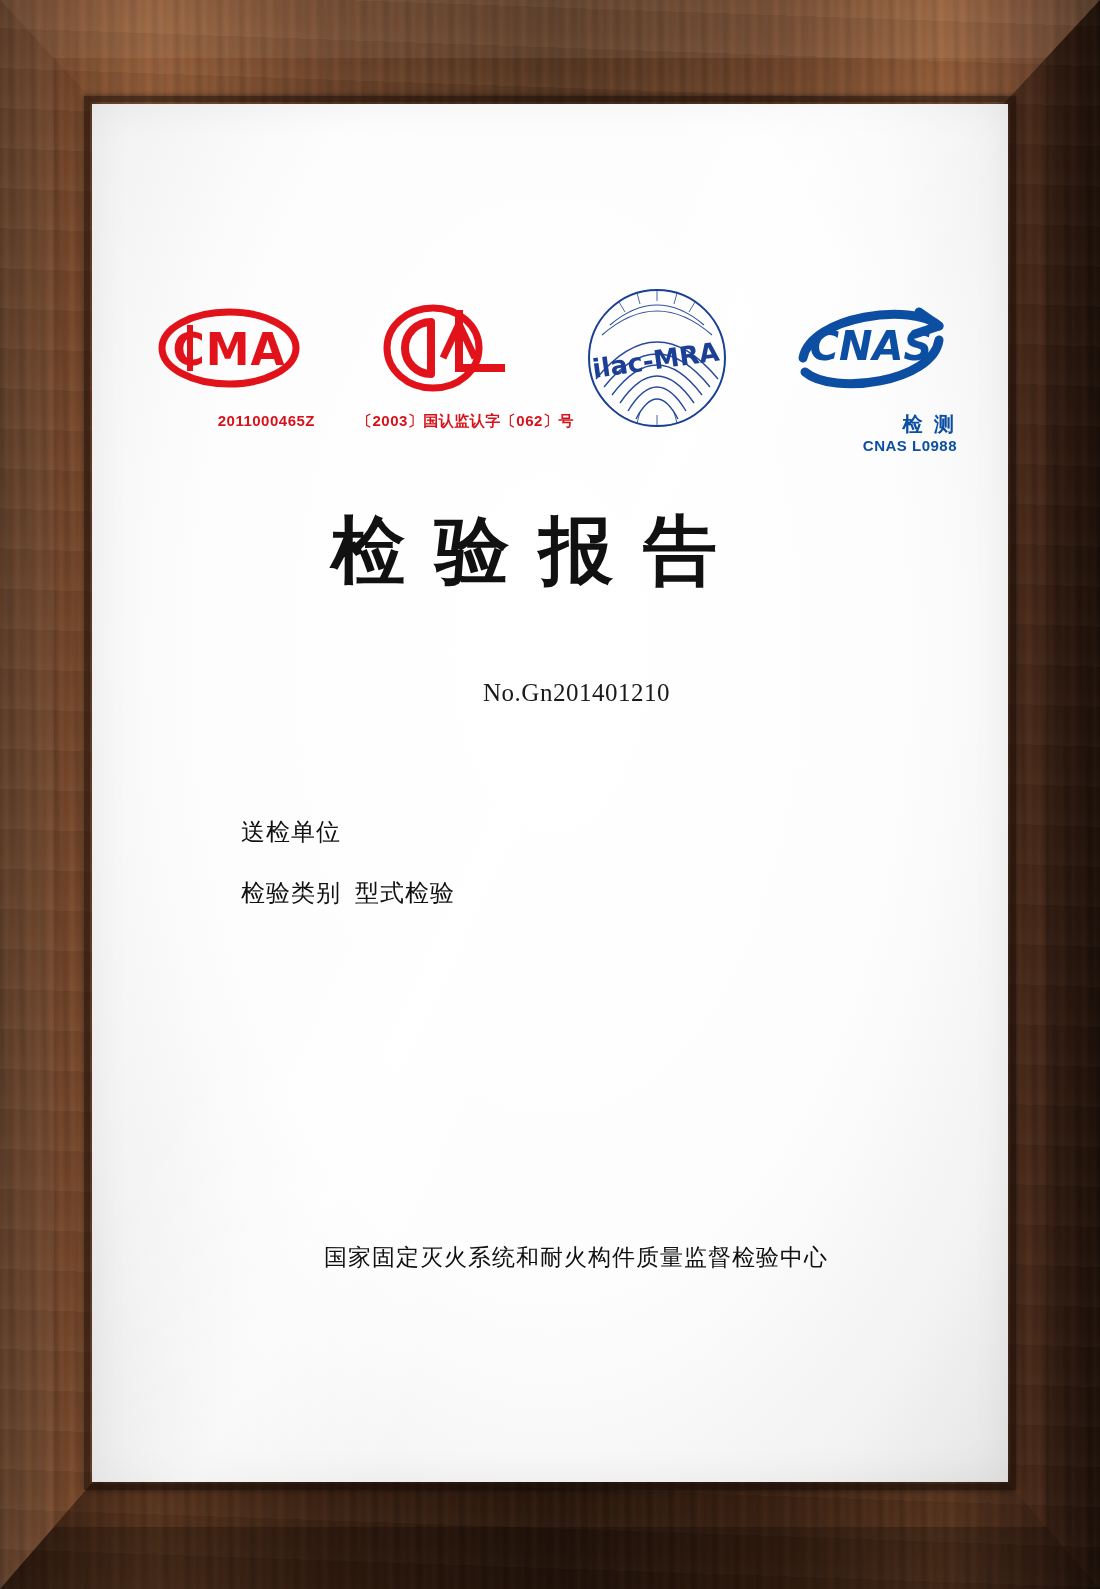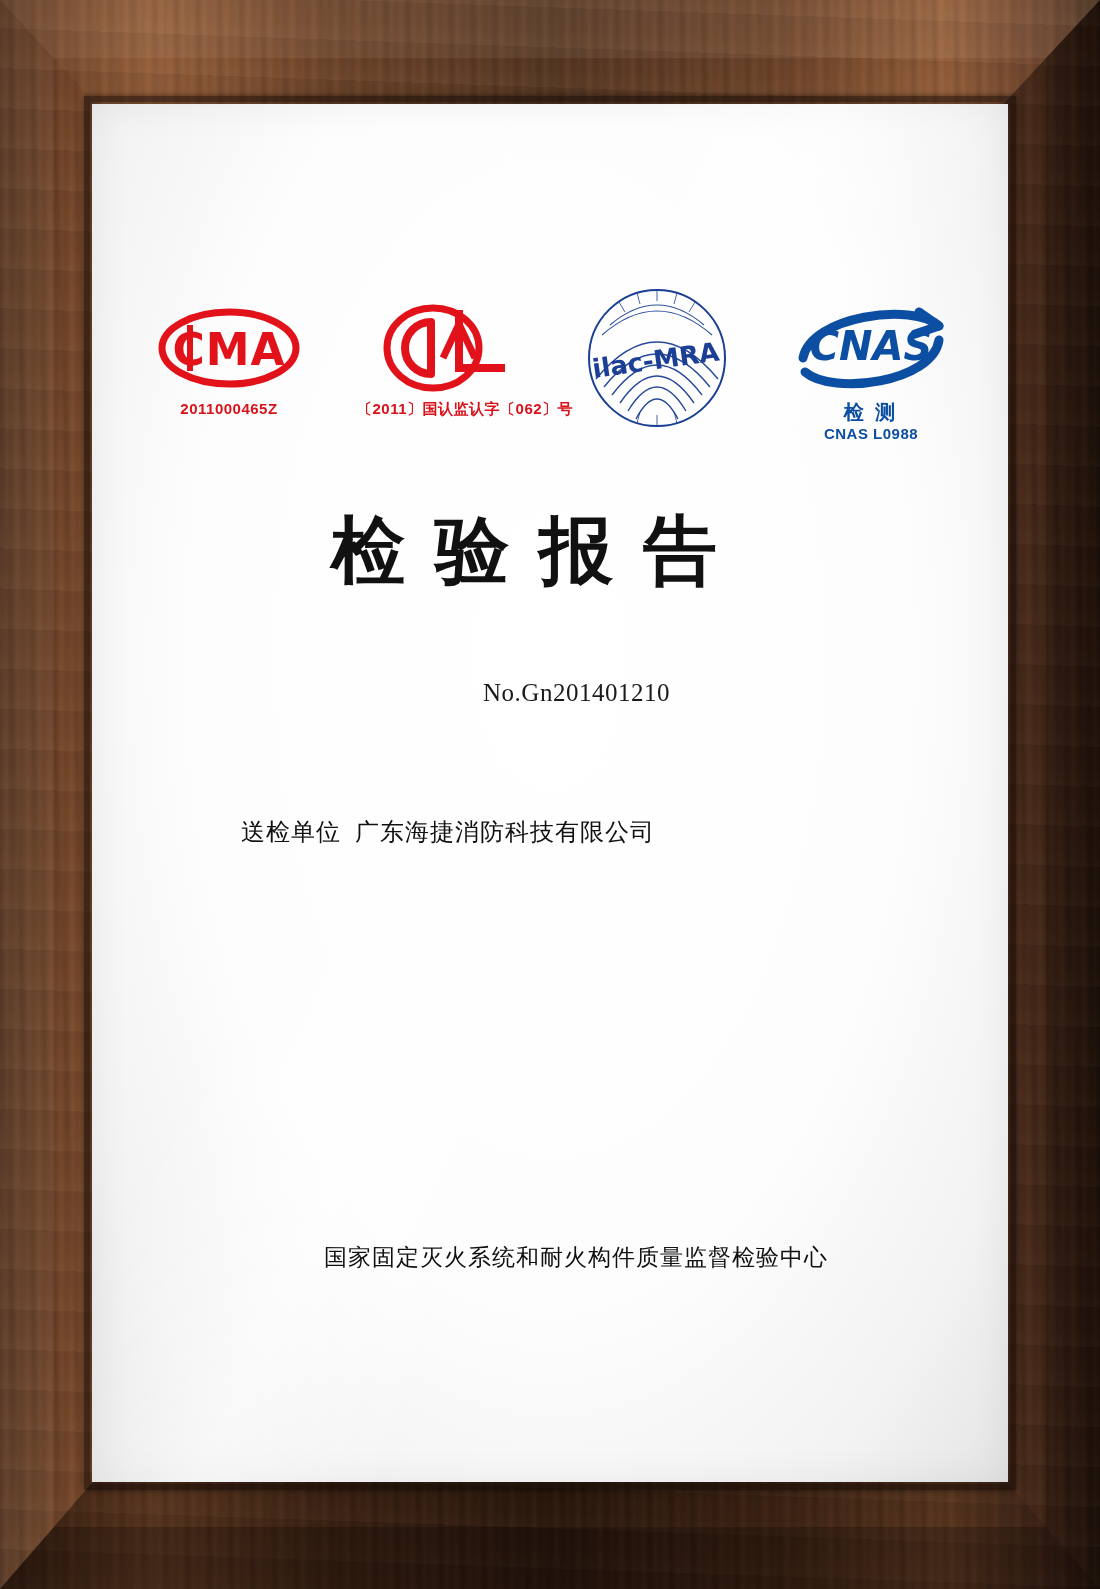--- a/index.html
+++ b/index.html
@@ -127,26 +127,27 @@
     justify-content: center;
     align-items: flex-start;
     gap: 42px;
   }
   .logo-cell {
     width: 172px;
     text-align: center;
     position: relative;
   }
   .logo-cap {
-    margin-top: 4px;
+    margin-top: 16px;
     color: #d8121a;
     font-size: 15px;
     font-weight: bold;
     letter-spacing: 0.5px;
     white-space: nowrap;
+    text-align: right;
   }
   .logo-cap.cnas {
     color: #0b4ea2;
     font-size: 15px;
     line-height: 1.25;
   }
   .logo-cap.cnas .sm {
     display: block;
     font-size: 20px;
     letter-spacing: 3px;
@@ -239,21 +240,21 @@
       <div class="logo-cell">
         <div class="logo-svg-wrap">
           <svg width="140" height="92" viewBox="0 0 140 92" aria-hidden="true">
             <ellipse cx="60" cy="46" rx="46" ry="40" fill="none" stroke="#e2121a" stroke-width="7"></ellipse>
             <path d="M58 20 a26 26 0 1 0 0 52" fill="none" stroke="#e2121a" stroke-width="8" stroke-linecap="round"></path>
             <path d="M58 20 L58 72" stroke="#e2121a" stroke-width="8"></path>
             <path d="M86 12 L86 66 L128 66" fill="none" stroke="#e2121a" stroke-width="8" stroke-linecap="square"></path>
             <path d="M70 56 L86 22 L102 56" fill="none" stroke="#e2121a" stroke-width="7"></path>
           </svg>
         </div>
-        <div class="logo-cap">〔2011〕国认监认字〔062〕号</div>
+        <div class="logo-cap">〔2003〕国认监认字〔062〕号</div>
       </div>
 
       <div class="logo-cell">
         <div class="logo-svg-wrap">
           <svg width="150" height="150" viewBox="0 0 150 150" aria-hidden="true" style="margin-top:20px">
             <circle cx="75" cy="75" r="68" fill="none" stroke="#1b3f94" stroke-width="2"></circle>
             <g stroke="#1b3f94" stroke-width="1.4" fill="none" opacity="0.95">
               <path d="M14 96 Q75 22 136 96"></path>
               <path d="M22 104 Q75 38 128 104"></path>
               <path d="M30 112 Q75 52 120 112"></path>
@@ -296,19 +297,22 @@
       </div>
     </div>
 
     <div class="title">检验报告</div>
 
     <div class="report-no">No.Gn201401210</div>
 
     <div class="fields">
       <div class="field-row">
         <span class="field-label">送检单位</span>
-        <span class="field-value">广东海捷消防科技有限公司</span>
+      </div>
+      <div class="field-row">
+        <span class="field-label">检验类别</span>
+        <span class="field-value">型式检验</span>
       </div>
     </div>
 
     <div class="footer-org">国家固定灭火系统和耐火构件质量监督检验中心</div>
   </div>
 </div>
 
 </body></html>

